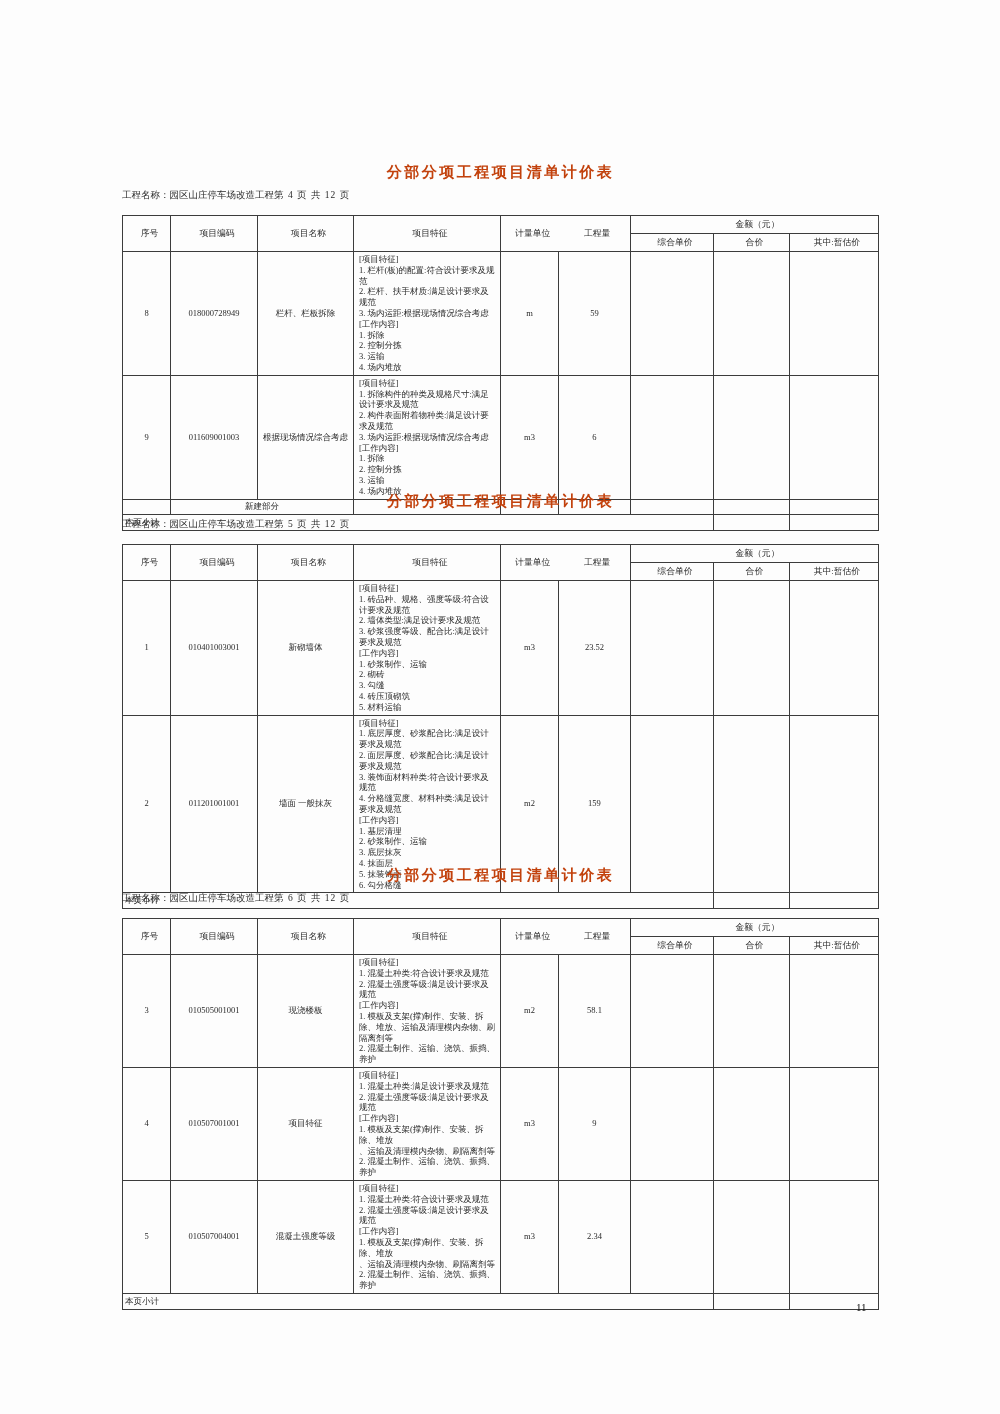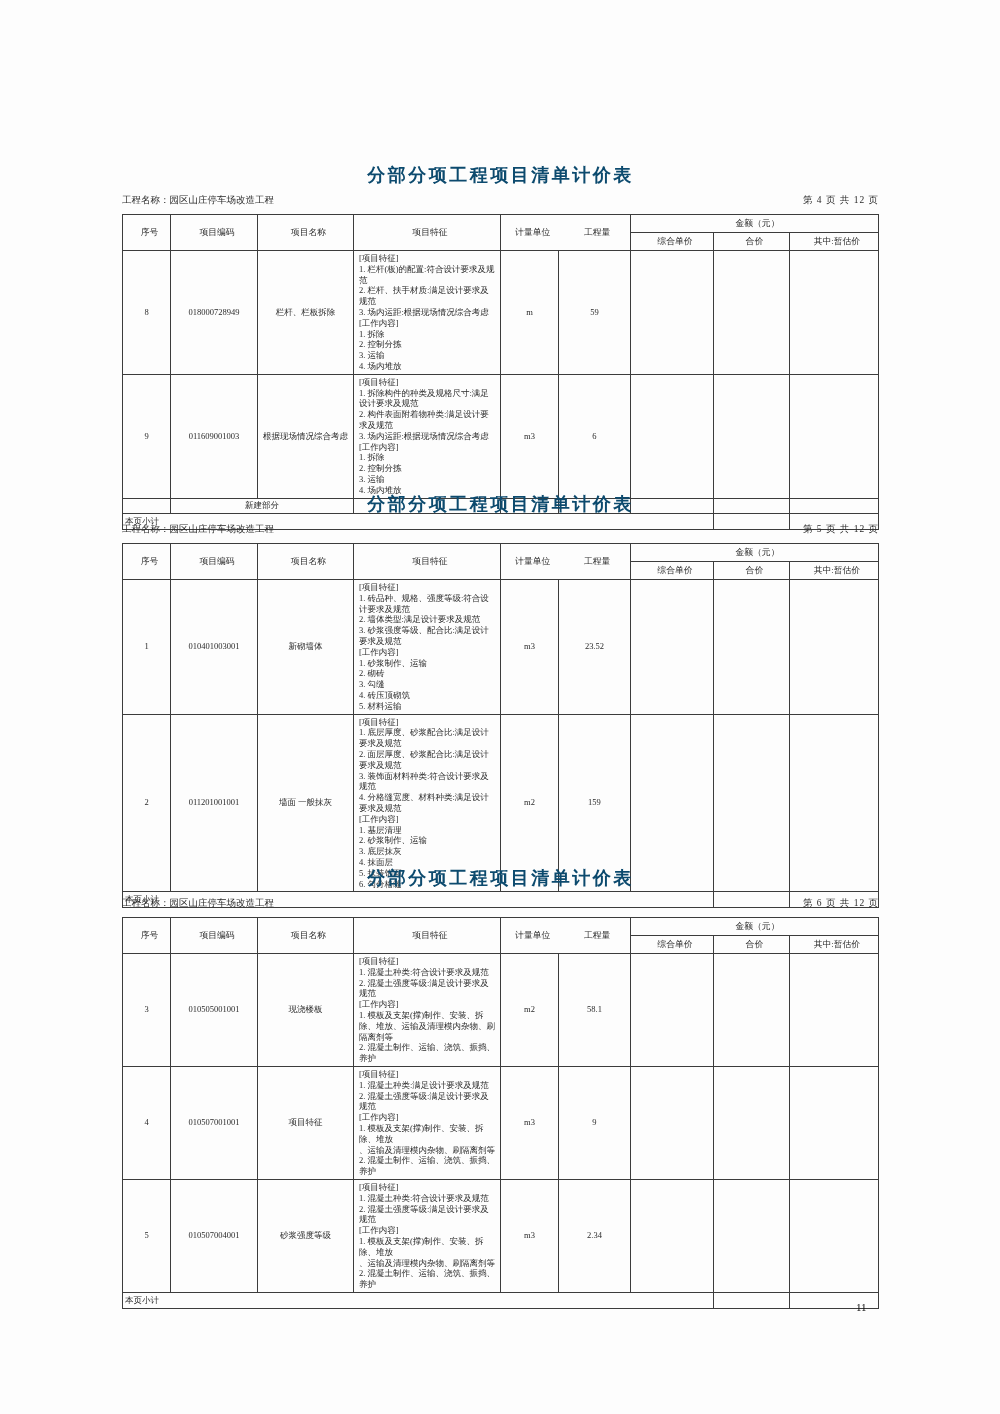--- a/index.html
+++ b/index.html
@@ -2,23 +2,23 @@
 <html><head>
 <meta charset="utf-8">
 <style>
   html,body{margin:0;padding:0;background:#ffffff;}
   .doc{
     position:relative;width:1000px;height:1414px;background:#fdfdfd;
     font-family:"Liberation Serif","DejaVu Serif",serif;color:#1f1f1f;overflow:hidden;
   }
   .block{position:absolute;left:122px;width:757px;}
   #b1{top:163px} #b2{top:492px} #b3{top:866px}
-  .tbl-title{text-align:center;font-size:18px;font-weight:bold;letter-spacing:2.5px;color:#0c4a6e;}
-  .meta{display:flex;justify-content:space-between;align-items:flex-end;
-        font-size:9.5px;margin-top:7px;margin-bottom:7px;color:#2a2a2a;}
+  .tbl-title{text-align:center;font-size:15px;font-weight:bold;letter-spacing:2.5px;color:#c2410c;}
+  .meta{display:flex;align-items:flex-end;
+        font-size:9.5px;margin-top:7px;margin-bottom:13px;color:#2a2a2a;}
   .meta .pg{letter-spacing:1px;}
   table{width:100%;border-collapse:collapse;table-layout:fixed;font-size:8.5px;line-height:11px;}
   th,td{border:1px solid #3c3c3c;padding:1px 2px;font-weight:normal;color:#2a2a2a;overflow:hidden;}
   th{text-align:center;font-size:8.8px;height:15px;padding-left:8px;}
   th.no-r{border-right:none;margin-left:45px;} th.no-l{border-left:none;}
   td.c{text-align:center;vertical-align:middle;}
   td.feature{white-space:pre-line;text-align:left;padding:2px 3px 2px 5px;vertical-align:middle;line-height:10.8px;}
   tr.hA td{height:97px;} tr.hB td{height:110px;}
   tr.hC td{height:110px;} tr.hD td{height:156px;}
   tr.hE td{height:96px;} tr.hF td{height:96px;} tr.hG td{height:92px;}
@@ -267,21 +267,21 @@
 2. 混凝土制作、运输、浇筑、振捣、养护</td>
         <td class="c">m3</td>
         <td class="c">9</td>
         <td></td>
         <td></td>
         <td></td>
       </tr>
       <tr class="hG">
         <td class="c">5</td>
         <td class="c">010507004001</td>
-        <td class="c">砂浆强度等级</td>
+        <td class="c">混凝土强度等级</td>
         <td class="feature">[项目特征]
 1. 混凝土种类:符合设计要求及规范
 2. 混凝土强度等级:满足设计要求及规范
 [工作内容]
 1. 模板及支架(撑)制作、安装、拆除、堆放
 、运输及清理模内杂物、刷隔离剂等
 2. 混凝土制作、运输、浇筑、振捣、养护</td>
         <td class="c">m3</td>
         <td class="c">2.34</td>
         <td></td>

